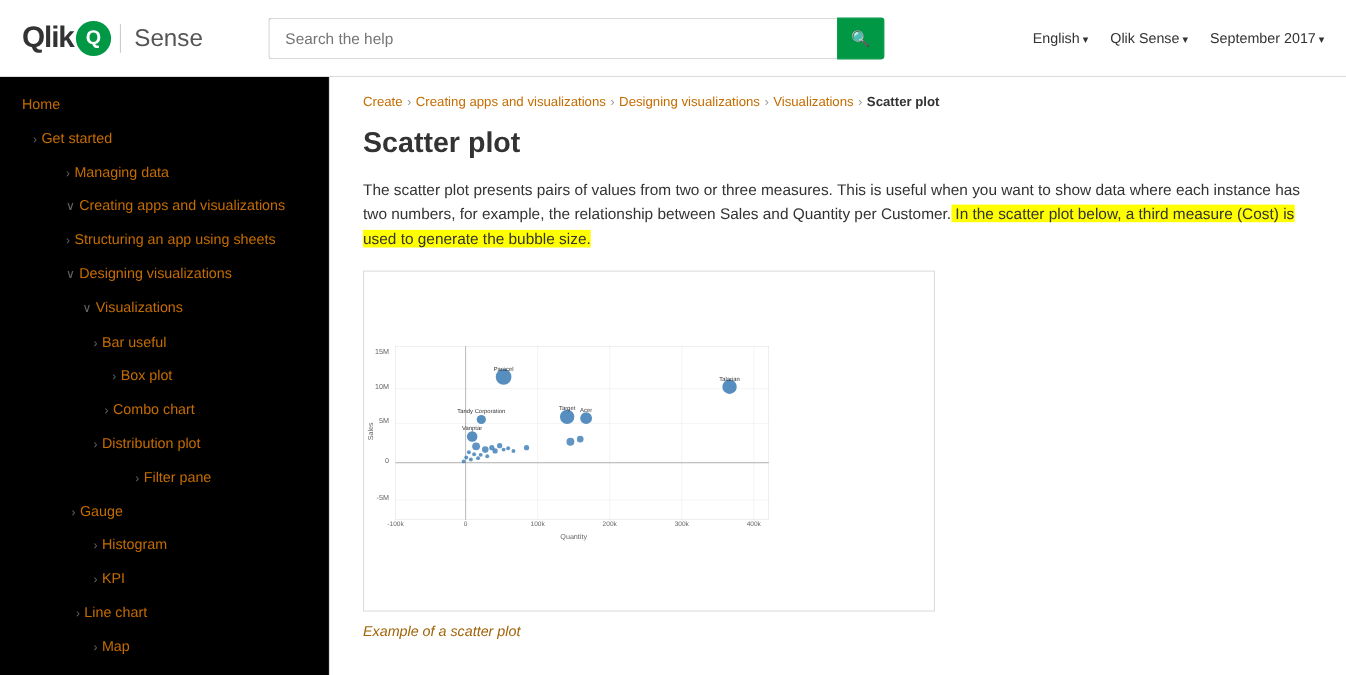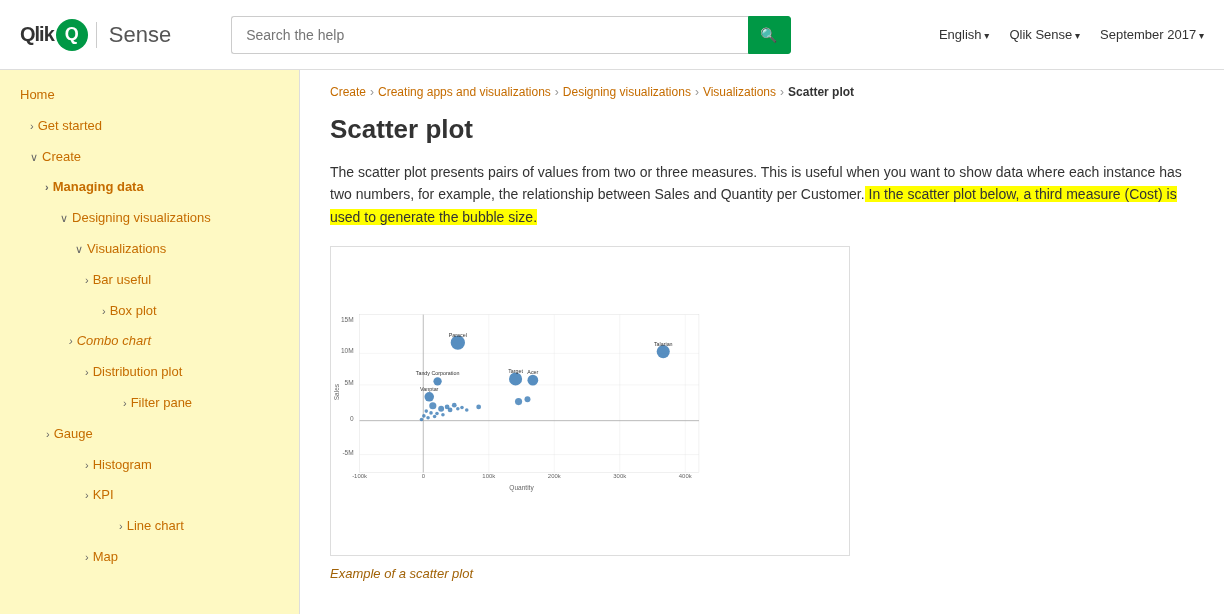--- a/index.html
+++ b/index.html
@@ -13,21 +13,21 @@
       border-bottom: 1px solid #ddd;
       background: #fff;
       height: 70px;
     }
     #logo-area {
       display: flex;
       align-items: center;
       margin-right: 30px;
     }
     .logo-qlik {
-      font-size: 20px;
+      font-size: 27px;
       font-weight: bold;
       color: #333;
       letter-spacing: -1px;
     }
     .logo-q-circle {
       display: inline-flex;
       align-items: center;
       justify-content: center;
       width: 32px;
       height: 32px;
@@ -94,38 +94,38 @@
       height: calc(614px - 70px);
     }
 
     
     #sidebar {
       width: 300px;
       min-width: 300px;
       border-right: 1px solid #ddd;
       overflow-y: auto;
       padding: 10px 0;
-      background: #fef9c3;
+      background: #000000;
     }
     .sidebar-item {
       padding: 5px 20px;
       cursor: pointer;
       font-size: 13px;
       line-height: 1.6;
     }
     .sidebar-item a, .sidebar-item span {
       text-decoration: none;
     }
     .sidebar-link {
       color: #c56c00;
       cursor: pointer;
     }
 
     .indent-1 { padding-left: 30px; }
-    .indent-2 { padding-left: 45px; font-weight: bold; }
+    .indent-2 { padding-left: 60px; }
     .indent-3 { padding-left: 60px; }
     .indent-4 { padding-left: 75px; }
 
     .expand-arrow { color: #666; font-size: 11px; margin-right: 4px; }
     .collapse-arrow { color: #666; font-size: 11px; margin-right: 4px; }
 
     
     #content {
       flex: 1;
       overflow-y: auto;
@@ -208,57 +208,60 @@
 
 <div id="main-layout">
 
   <div id="sidebar">
     <div class="sidebar-item">
       <span class="sidebar-link">Home</span>
     </div>
     <div class="sidebar-item indent-1">
       <span class="expand-arrow">›</span><span class="sidebar-link">Get started</span>
     </div>
-    <div class="sidebar-item indent-1">
-      <span class="collapse-arrow">∨</span><span class="sidebar-link">Create</span>
-    </div>
     <div class="sidebar-item indent-2">
       <span class="expand-arrow">›</span><span class="sidebar-link">Managing data</span>
     </div>
+    <div class="sidebar-item indent-2">
+      <span class="collapse-arrow">∨</span><span class="sidebar-link">Creating apps and visualizations</span>
+    </div>
+    <div class="sidebar-item indent-3">
+      <span class="expand-arrow">›</span><span class="sidebar-link">Structuring an app using sheets</span>
+    </div>
     <div class="sidebar-item indent-3">
       <span class="collapse-arrow">∨</span><span class="sidebar-link">Designing visualizations</span>
     </div>
     <div class="sidebar-item indent-4">
       <span class="collapse-arrow">∨</span><span class="sidebar-link">Visualizations</span>
     </div>
     <div class="sidebar-item" style="padding-left:85px;">
       <span class="expand-arrow">›</span><span class="sidebar-link">Bar useful</span>
     </div>
     <div class="sidebar-item" style="padding-left:102px;">
       <span class="expand-arrow">›</span><span class="sidebar-link">Box plot</span>
     </div>
-    <div class="sidebar-item" style="padding-left:69px;font-style:italic;">
+    <div class="sidebar-item" style="padding-left:95px;">
       <span class="expand-arrow">›</span><span class="sidebar-link">Combo chart</span>
     </div>
     <div class="sidebar-item" style="padding-left:85px;">
       <span class="expand-arrow">›</span><span class="sidebar-link">Distribution plot</span>
     </div>
     <div class="sidebar-item" style="padding-left:85px;margin-left:38px;">
       <span class="expand-arrow">›</span><span class="sidebar-link">Filter pane</span>
     </div>
-    <div class="sidebar-item" style="padding-left:46px;">
+    <div class="sidebar-item" style="padding-left:65px;">
       <span class="expand-arrow">›</span><span class="sidebar-link">Gauge</span>
     </div>
     <div class="sidebar-item" style="padding-left:85px;">
       <span class="expand-arrow">›</span><span class="sidebar-link">Histogram</span>
     </div>
     <div class="sidebar-item" style="padding-left:85px;">
       <span class="expand-arrow">›</span><span class="sidebar-link">KPI</span>
     </div>
-    <div class="sidebar-item" style="padding-left:119px;">
+    <div class="sidebar-item" style="padding-left:69px;">
       <span class="expand-arrow">›</span><span class="sidebar-link">Line chart</span>
     </div>
     <div class="sidebar-item" style="padding-left:85px;">
       <span class="expand-arrow">›</span><span class="sidebar-link">Map</span>
     </div>
 
   </div>
 
   <div id="content">
 

